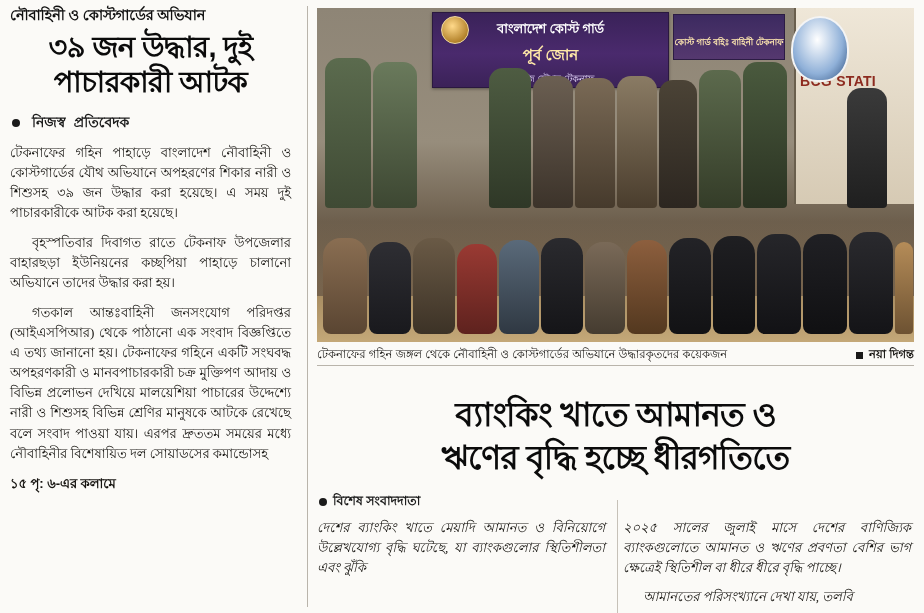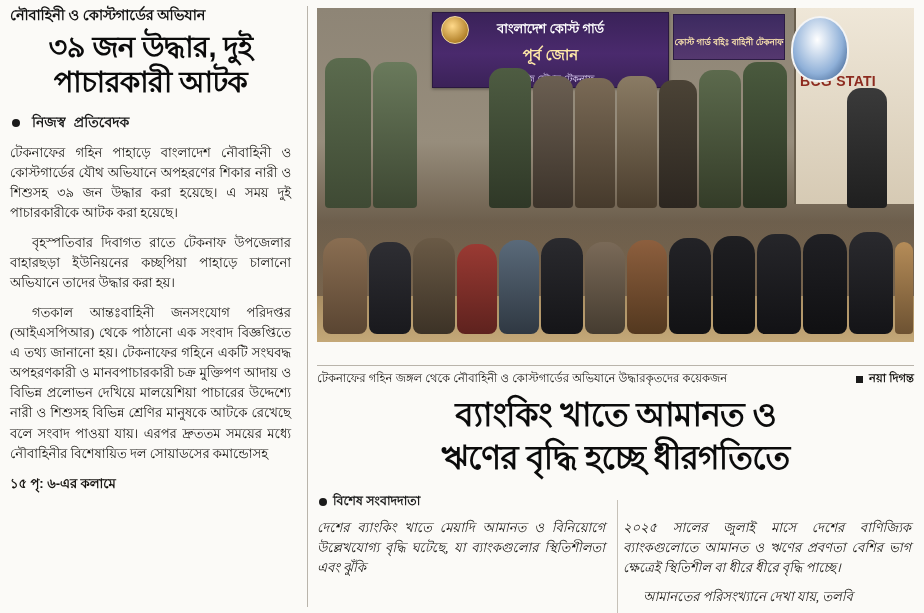--- a/index.html
+++ b/index.html
@@ -228,21 +228,20 @@
     position: absolute;
     left: 317px;
     top: 346px;
     width: 597px;
     font-family: "Liberation Sans", sans-serif;
     font-size: 11.5px;
     color: #14120f;
     display: flex;
     align-items: center;
     gap: 8px;
-    margin-top: 24px;
   }
   .caption .credit {
     margin-left: auto;
     display: flex;
     align-items: center;
     gap: 6px;
     font-weight: bold;
     text-align: center;
   }
   .cap-bullet {

